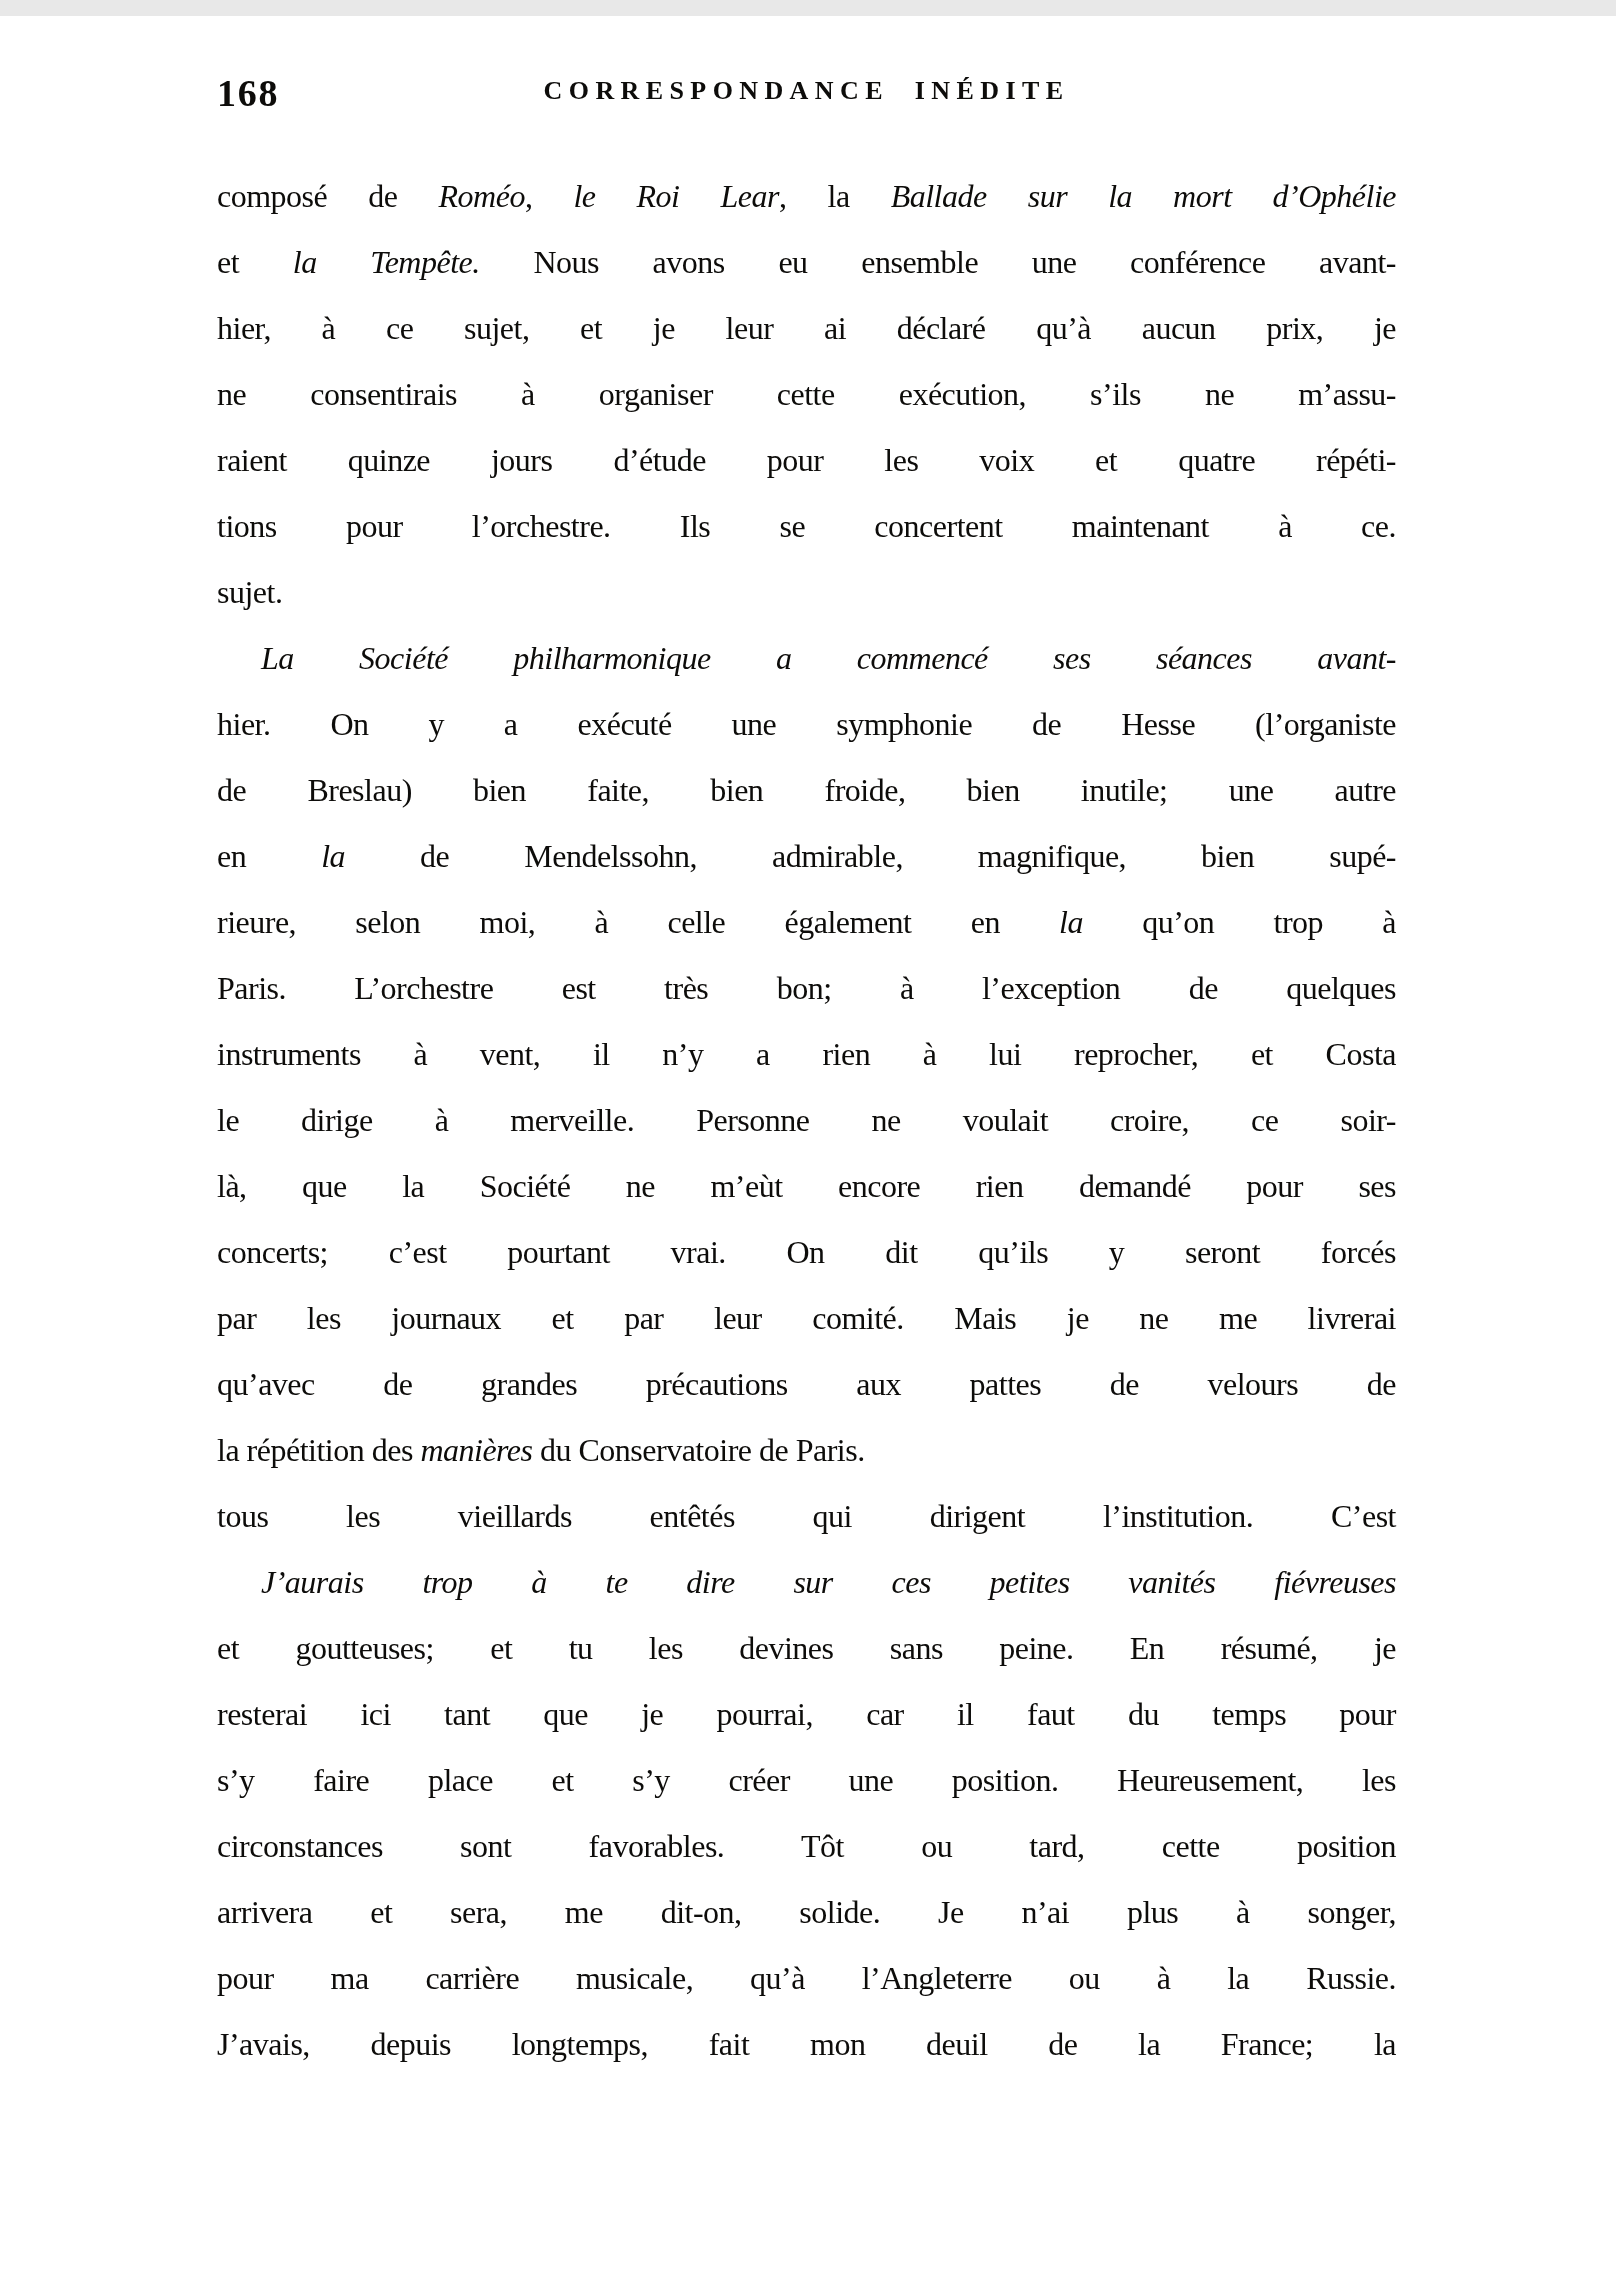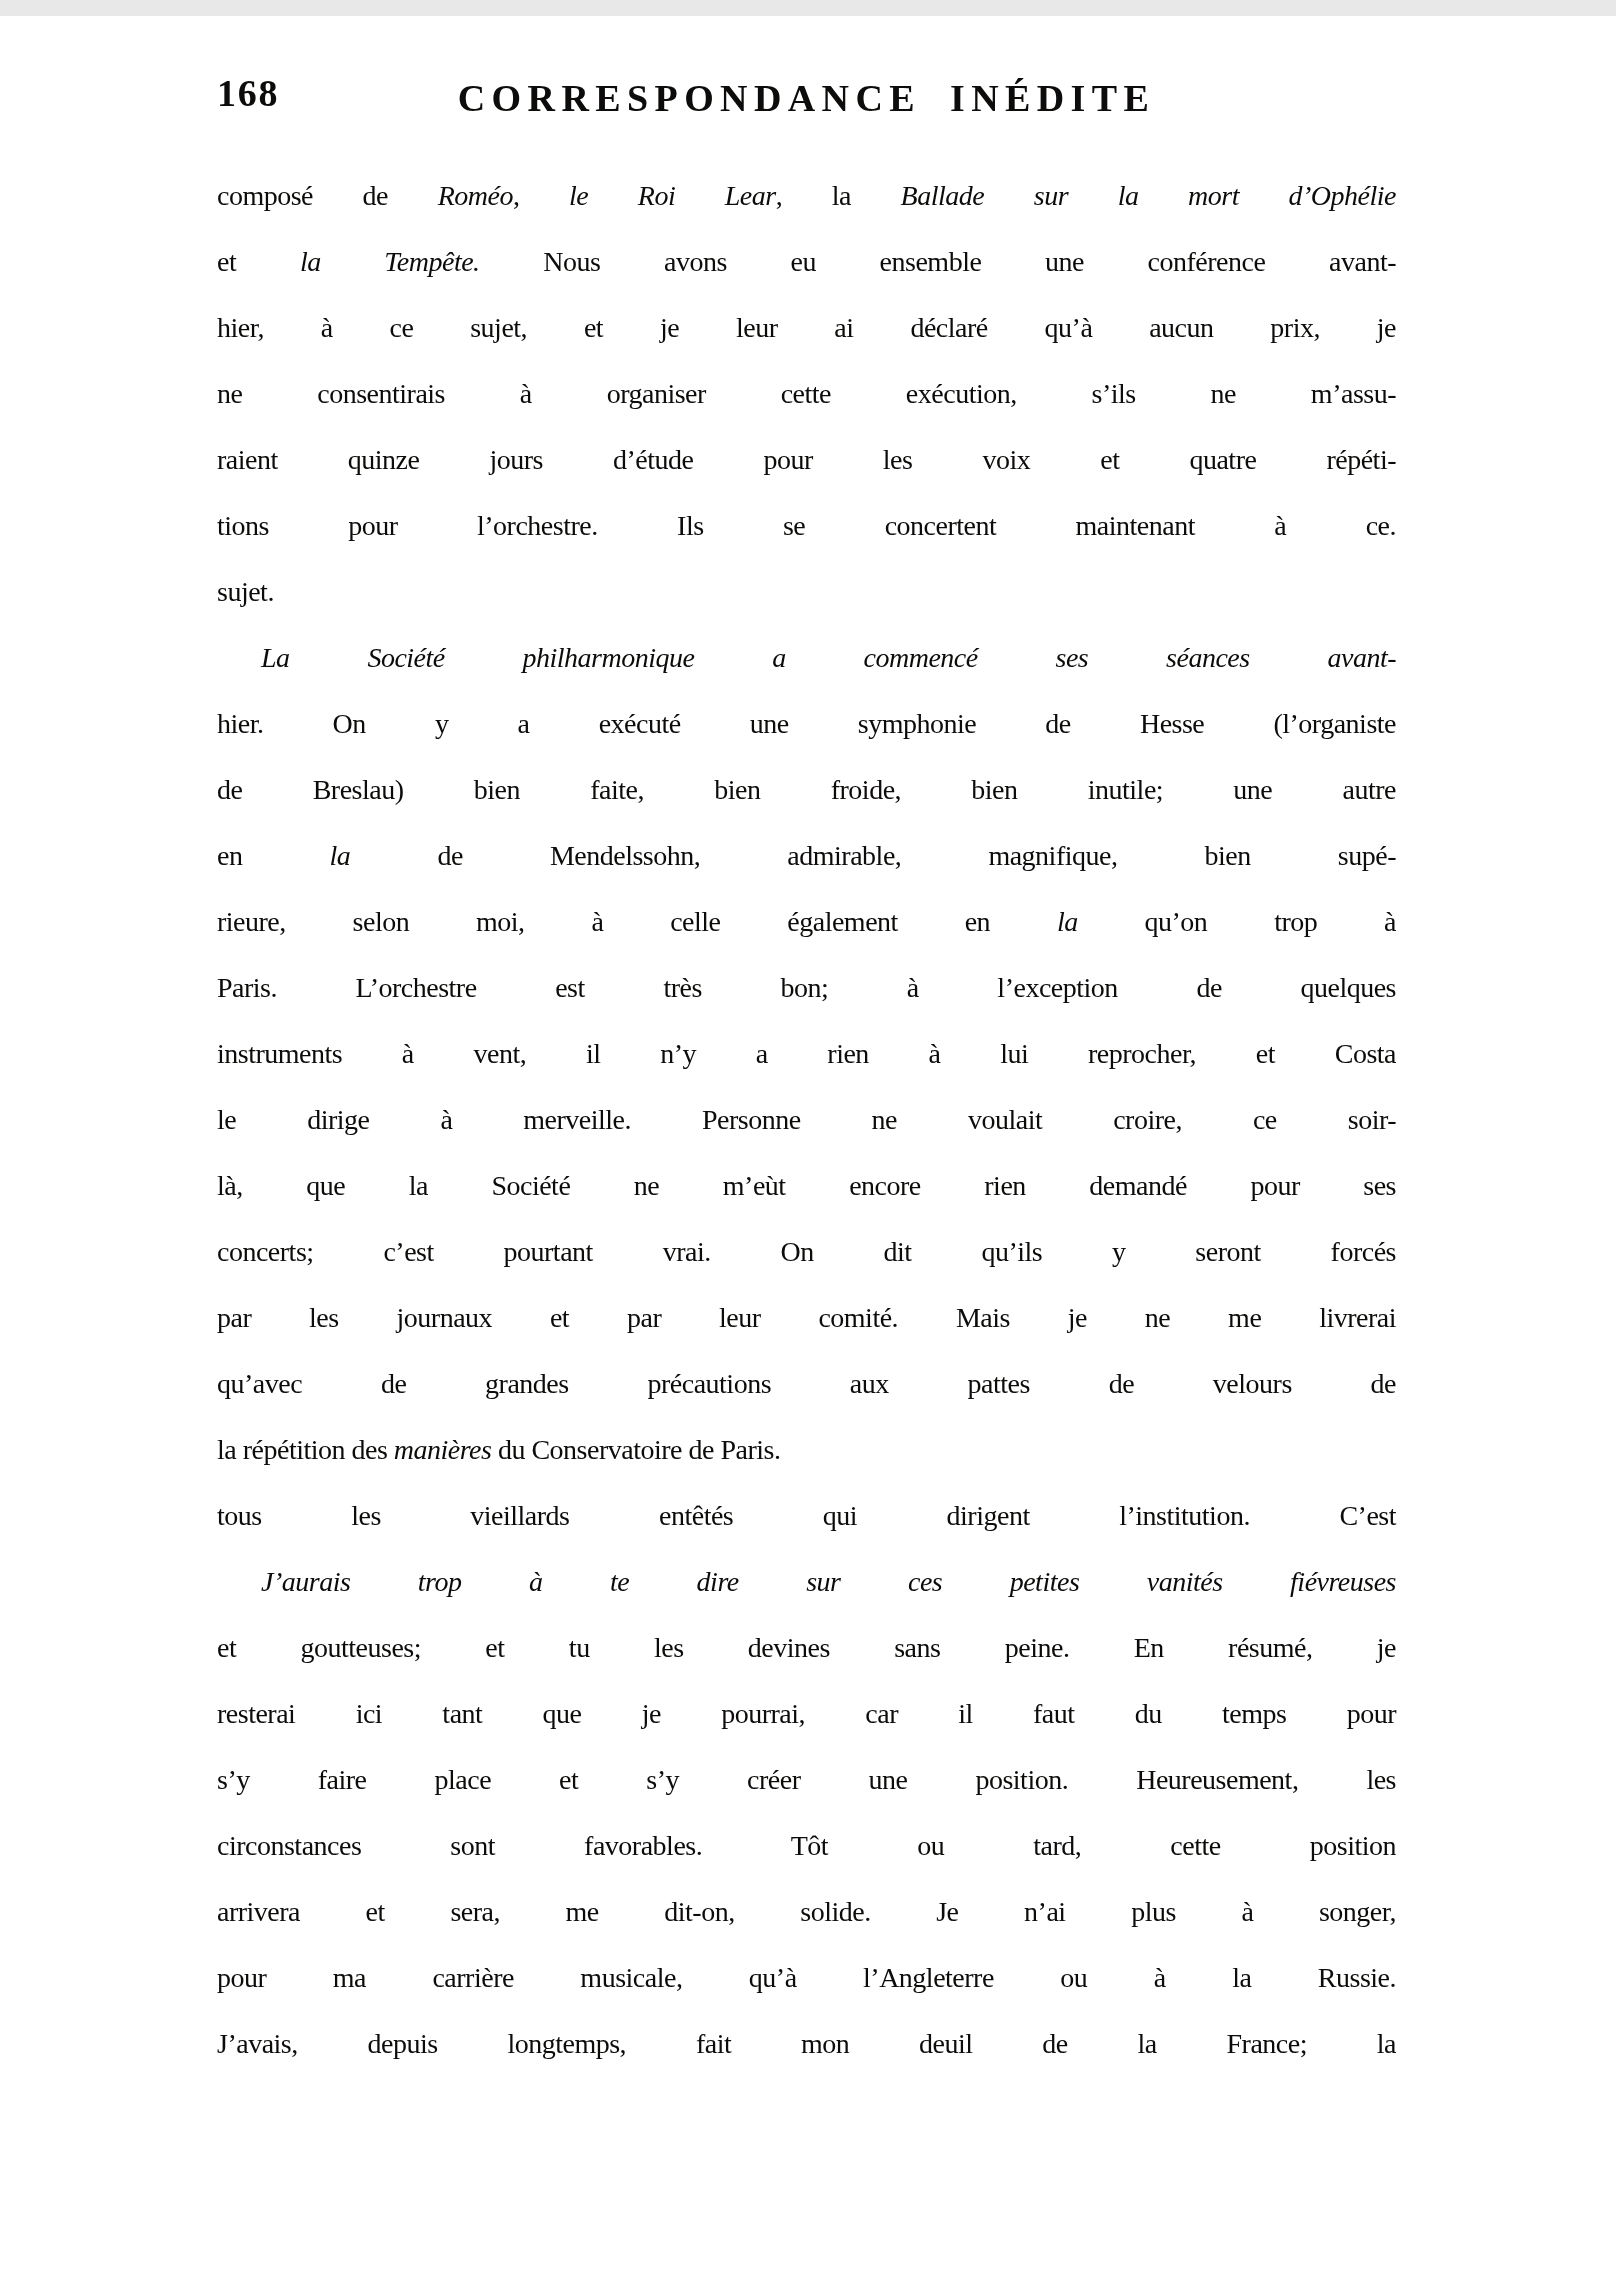--- a/index.html
+++ b/index.html
@@ -27,36 +27,36 @@
     font-size: 38px;
     font-weight: bold;
     letter-spacing: 1.8px;
   }
   .running-title {
     position: absolute;
     left: 0;
     right: 0;
     top: 7.3px;
     text-align: center;
-    font-size: 38px;
+    font-size: 26px;
     font-weight: bold;
     letter-spacing: 6.4px;
     word-spacing: 13px;
     white-space: nowrap;
   }
   .page-text {
     position: absolute;
     left: 217px;
     top: 147px;
     width: 1179px;
   }
   .line {
     height: 66px;
     line-height: 66px;
-    font-size: 28px;
+    font-size: 32px;
     letter-spacing: -0.5px;
     white-space: normal;
     overflow: visible;
   }
   .line.just {
     text-align: justify;
     text-align-last: justify;
   }
   .line.ind {
     padding-left: 44px;

